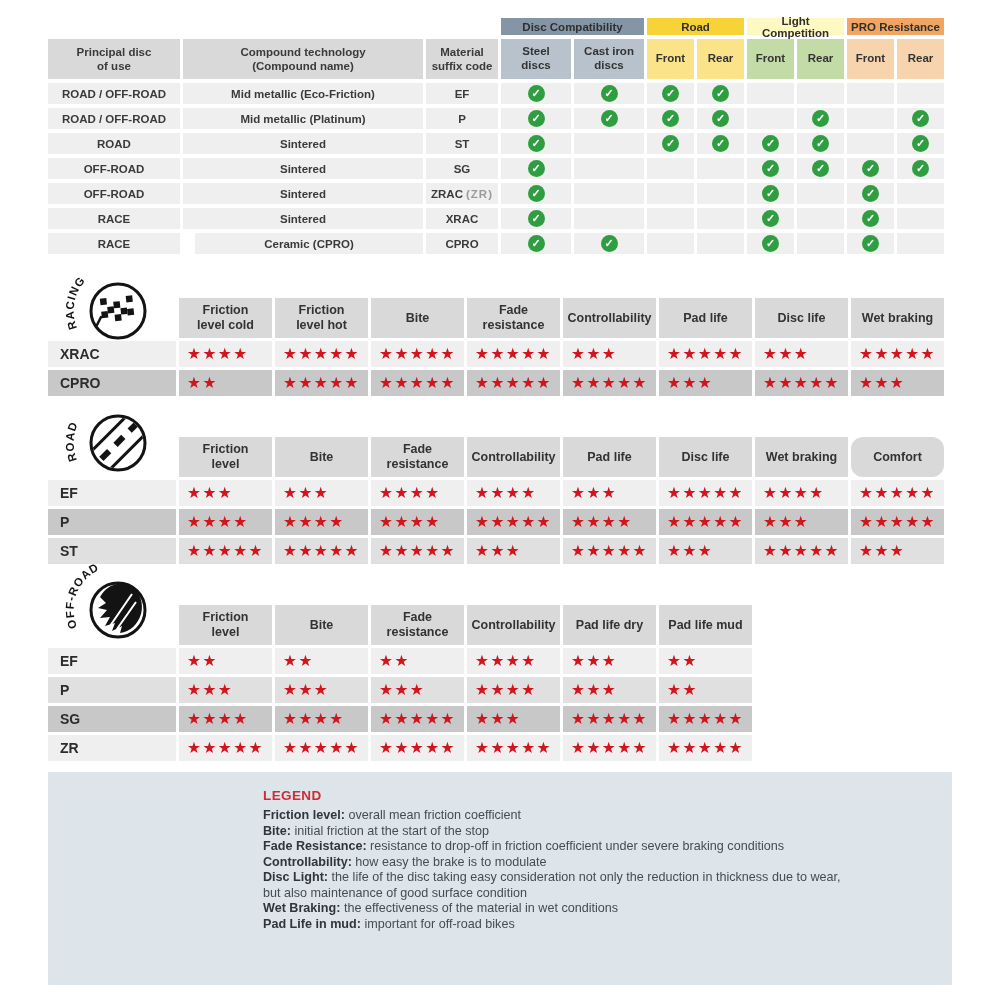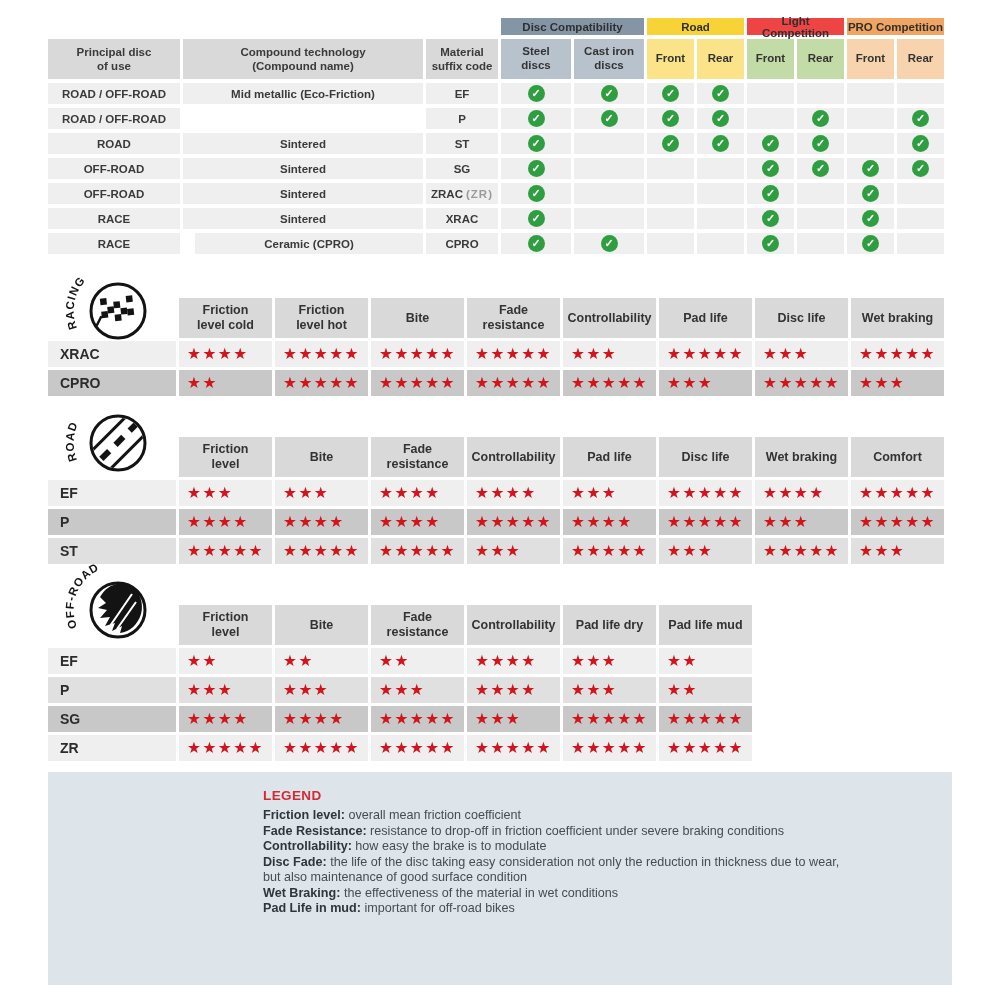--- a/index.html
+++ b/index.html
@@ -49,22 +49,22 @@
   .legend-term { color:#30353c; font-weight:bold; }
 </style>
 </head>
 <body>
 
 <div class="page">
 
   <div id="main-table" class="grid">
       <div class="cell group-header" style="grid-area: 1 / 4 / auto / span 2; background: rgb(132, 150, 166);">Disc Compatibility</div>
       <div class="cell group-header" style="grid-area: 1 / 6 / auto / span 2; background: rgb(248, 211, 55);">Road</div>
-      <div class="cell group-header" style="grid-area: 1 / 8 / auto / span 2; background: #ef4444;">Light Competition</div>
-      <div class="cell group-header" style="grid-area: 1 / 10 / auto / span 2; background: rgb(240, 165, 98);">PRO Competition</div>
+      <div class="cell group-header" style="grid-area: 1 / 8 / auto / span 2; background: #fef9c3;">Light Competition</div>
+      <div class="cell group-header" style="grid-area: 1 / 10 / auto / span 2; background: rgb(240, 165, 98);">PRO Resistance</div>
       <div class="cell col-header" style="grid-area: 2 / 1;">Principal disc
 of use</div>
       <div class="cell col-header" style="grid-area: 2 / 2;">Compound technology
 (Compound name)</div>
       <div class="cell col-header" style="grid-area: 2 / 3;">Material
 suffix code</div>
       <div class="cell sub-header" style="grid-area: 2 / 4; background: rgb(184, 194, 204);">Steel
 discs</div>
       <div class="cell sub-header" style="grid-area: 2 / 5; background: rgb(184, 194, 204);">Cast iron
 discs</div>
@@ -89,20 +89,21 @@
         <span class="check" style="background: rgb(47, 158, 65);">✓</span>
       </div>
       <div class="cell data-cell" style="grid-area: 3 / 7;">
         <span class="check" style="background: rgb(47, 158, 65);">✓</span>
       </div>
       <div class="cell data-cell" style="grid-area: 3 / 8;"></div>
       <div class="cell data-cell" style="grid-area: 3 / 9;"></div>
       <div class="cell data-cell" style="grid-area: 3 / 10;"></div>
       <div class="cell data-cell" style="grid-area: 3 / 11;"></div>
       <div class="cell data-cell" style="grid-area: 4 / 1;">ROAD / OFF-ROAD</div>
+      <div class="cell data-cell" style="grid-area: 4 / 2;">Mid metallic (Platinum)</div>
       <div class="cell data-cell" style="grid-area: 4 / 3;">
         <span>P</span>
       </div>
       <div class="cell data-cell" style="grid-area: 4 / 4;">
         <span class="check" style="background: rgb(47, 158, 65);">✓</span>
       </div>
       <div class="cell data-cell" style="grid-area: 4 / 5;">
         <span class="check" style="background: rgb(47, 158, 65);">✓</span>
       </div>
       <div class="cell data-cell" style="grid-area: 4 / 6;">
@@ -351,21 +352,21 @@
   <div id="rt-road" class="grid rating-table" style="grid-template-columns: 128px repeat(8, 93px);">
       <div class="cell rt-header" style="grid-area: 1 / 2;">Friction
 level</div>
       <div class="cell rt-header" style="grid-area: 1 / 3;">Bite</div>
       <div class="cell rt-header" style="grid-area: 1 / 4;">Fade
 resistance</div>
       <div class="cell rt-header" style="grid-area: 1 / 5;">Controllability</div>
       <div class="cell rt-header" style="grid-area: 1 / 6;">Pad life</div>
       <div class="cell rt-header" style="grid-area: 1 / 7;">Disc life</div>
       <div class="cell rt-header" style="grid-area: 1 / 8;">Wet braking</div>
-      <div class="cell rt-header" style="grid-area: 1 / 9;">Comfort</div>
+      <div class="cell rt-header" style="grid-area: 1 / 9; border-radius: 12px;">Comfort</div>
       <div class="cell rt-label tone-light" style="grid-area: 2 / 1;">EF</div>
       <div class="cell rt-stars tone-light" style="grid-area: 2 / 2;">
         <span class="stars" style="color: rgb(210, 21, 28);">★★★</span>
       </div>
       <div class="cell rt-stars tone-light" style="grid-area: 2 / 3;">
         <span class="stars" style="color: rgb(210, 21, 28);">★★★</span>
       </div>
       <div class="cell rt-stars tone-light" style="grid-area: 2 / 4;">
         <span class="stars" style="color: rgb(210, 21, 28);">★★★★</span>
       </div>
@@ -519,22 +520,23 @@
       </div>
       <div class="cell rt-stars tone-light" style="grid-area: 5 / 7;">
         <span class="stars" style="color: rgb(210, 21, 28);">★★★★★</span>
       </div>
     </div>
 
   <div id="legend" style="background: rgb(221, 228, 234);">
     <div class="legend-title" style="color: rgb(212, 42, 51);">LEGEND</div>
     <div id="legend-items">
         <div class="legend-line"><b class="legend-term">Friction level:</b> <span class="legend-desc">overall mean friction coefficient</span></div>
+        <div class="legend-line"><b class="legend-term">Bite:</b> <span class="legend-desc">initial friction at the start of the stop</span></div>
         <div class="legend-line"><b class="legend-term">Fade Resistance:</b> <span class="legend-desc">resistance to drop-off in friction coefficient under severe braking conditions</span></div>
         <div class="legend-line"><b class="legend-term">Controllability:</b> <span class="legend-desc">how easy the brake is to modulate</span></div>
-        <div class="legend-line"><b class="legend-term">Disc Fade:</b> <span class="legend-desc">the life of the disc taking easy consideration not only the reduction in thickness due to wear,</span></div>
+        <div class="legend-line"><b class="legend-term">Disc Light:</b> <span class="legend-desc">the life of the disc taking easy consideration not only the reduction in thickness due to wear,</span></div>
         <div class="legend-line"><span class="legend-desc">but also maintenance of good surface condition</span></div>
         <div class="legend-line"><b class="legend-term">Wet Braking:</b> <span class="legend-desc">the effectiveness of the material in wet conditions</span></div>
         <div class="legend-line"><b class="legend-term">Pad Life in mud:</b> <span class="legend-desc">important for off-road bikes</span></div>
       </div>
   </div>
 
 </div>
 
 </body></html>

